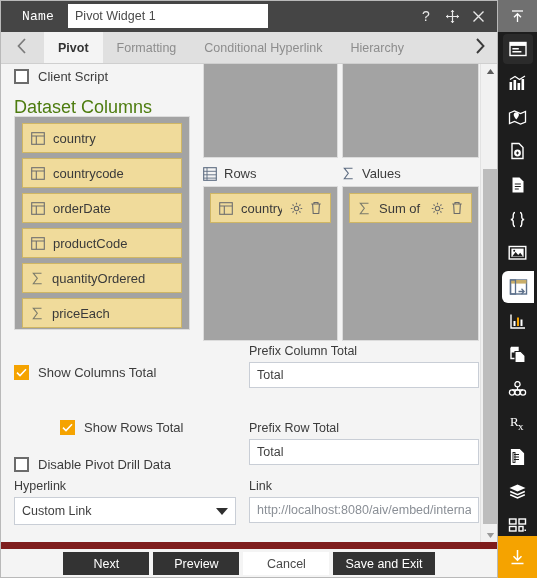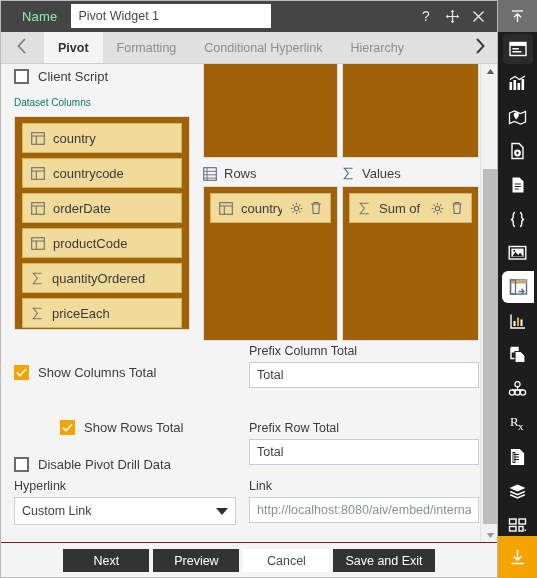--- a/index.html
+++ b/index.html
@@ -46,21 +46,21 @@
     background:#F5A300; display:flex; align-items:center; justify-content:center;
   }
   .rail svg { display:block; }
 
   
   .titlebar {
     position:absolute; left:0; top:0; width:498px; height:32px;
     background:#454545; display:flex; align-items:center;
   }
   .titlebar .lbl {
-    color:#86efac; font-size:13px; margin-left:22px; letter-spacing:.2px;
+    color:#ffffff; font-size:13px; margin-left:22px; letter-spacing:.2px;font-family:Liberation Mono, monospace;
   }
   .name-input {
     margin-left:14px; width:200px; height:24px;
     background:#ffffff; border:1px solid #ffffff;
     font-family:"Liberation Sans", sans-serif; font-size:12.5px;
     color:#4a4a4a; padding:0 6px; outline:none;
   }
   .tb-icons { margin-left:auto; display:flex; align-items:center; gap:11px; padding-right:12px; }
   .tb-icon { color:#e8e8e8; cursor:pointer; display:flex; align-items:center; }
 
@@ -94,24 +94,24 @@
   .chk-row { display:flex; align-items:center; gap:9px; }
   .chkbox {
     width:15px; height:15px; border:2px solid #6b6b6b; background:#ffffff;
     display:inline-block; cursor:pointer; flex:none;
   }
   .chkbox.on {
     background:#F5A300; border-color:#F5A300;
     display:flex; align-items:center; justify-content:center;
   }
   .chk-label { font-size:13px; color:#3c3c3c; }
-  .section-title { font-size:10px; color:#0f766e; }
+  .section-title { font-size:18px; color:#4d7c0f; }
 
   .dz {
-    background:#a16207; border:1px solid #dcdcdc;
+    background:#a3a3a3; border:1px solid #dcdcdc;
   }
   .chip {
     background:#F0DB9B; border:1px solid #cfb664;
     height:30px; display:flex; align-items:center; gap:8px;
     padding:0 8px; cursor:move; font-size:13px; color:#3a3a3a;
   }
   .chip .gl { color:#6f6f6f; display:flex; align-items:center; flex:none; }
   .chip .nm { white-space:nowrap; overflow:hidden; }
   .chip-acts { margin-left:auto; display:flex; align-items:center; gap:7px; }
   .chip-acts span { display:flex; align-items:center; cursor:pointer; color:#6a6a6a; }
@@ -148,21 +148,21 @@
     display:flex; align-items:center; justify-content:center; cursor:pointer; }
   .vsb .arw.up { top:0; } .vsb .arw.dn { bottom:0; }
   .vsb .thumb {
     position:absolute; left:2px; width:14px; top:105px; height:355px;
     background:#bdbdbd; cursor:pointer;
   }
 
   
   .footer {
     position:absolute; left:0; bottom:0; width:498px; height:36px;
-    background:#f4f4f4; border-top:1px solid #7f1d1d;
+    background:#f4f4f4; border-top:7px solid #7f1d1d;
     display:flex; align-items:center; justify-content:center; gap:4px;
   }
   .btn {
     height:23px; min-width:86px; padding:0 12px;
     background:#333333; color:#ffffff; border:none;
     font-family:"Liberation Sans", sans-serif; font-size:12.5px;
     cursor:pointer; display:flex; align-items:center; justify-content:center;
   }
   .btn.ghost { background:#ffffff; color:#4a4a4a; }
   .outerborder {

